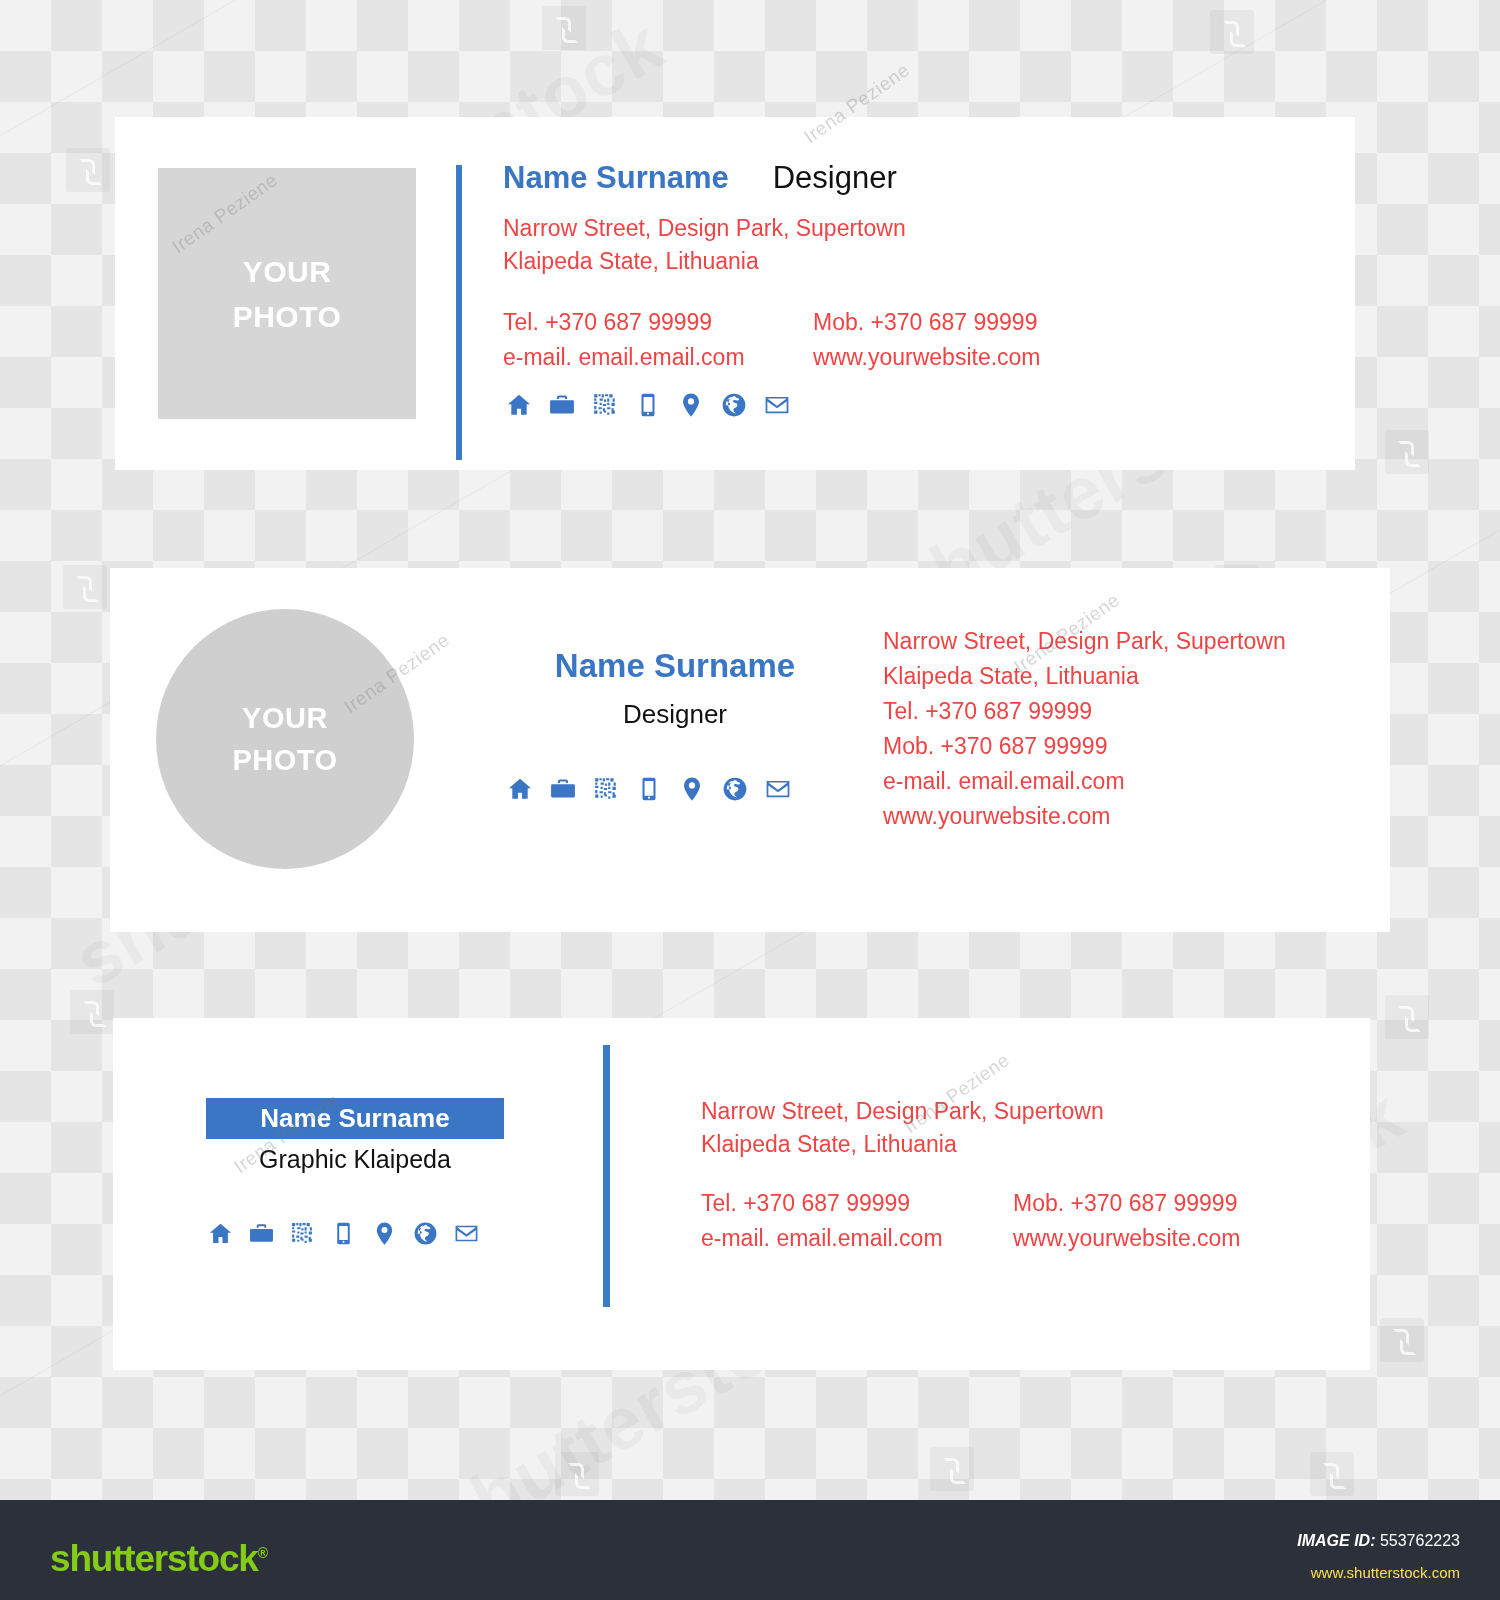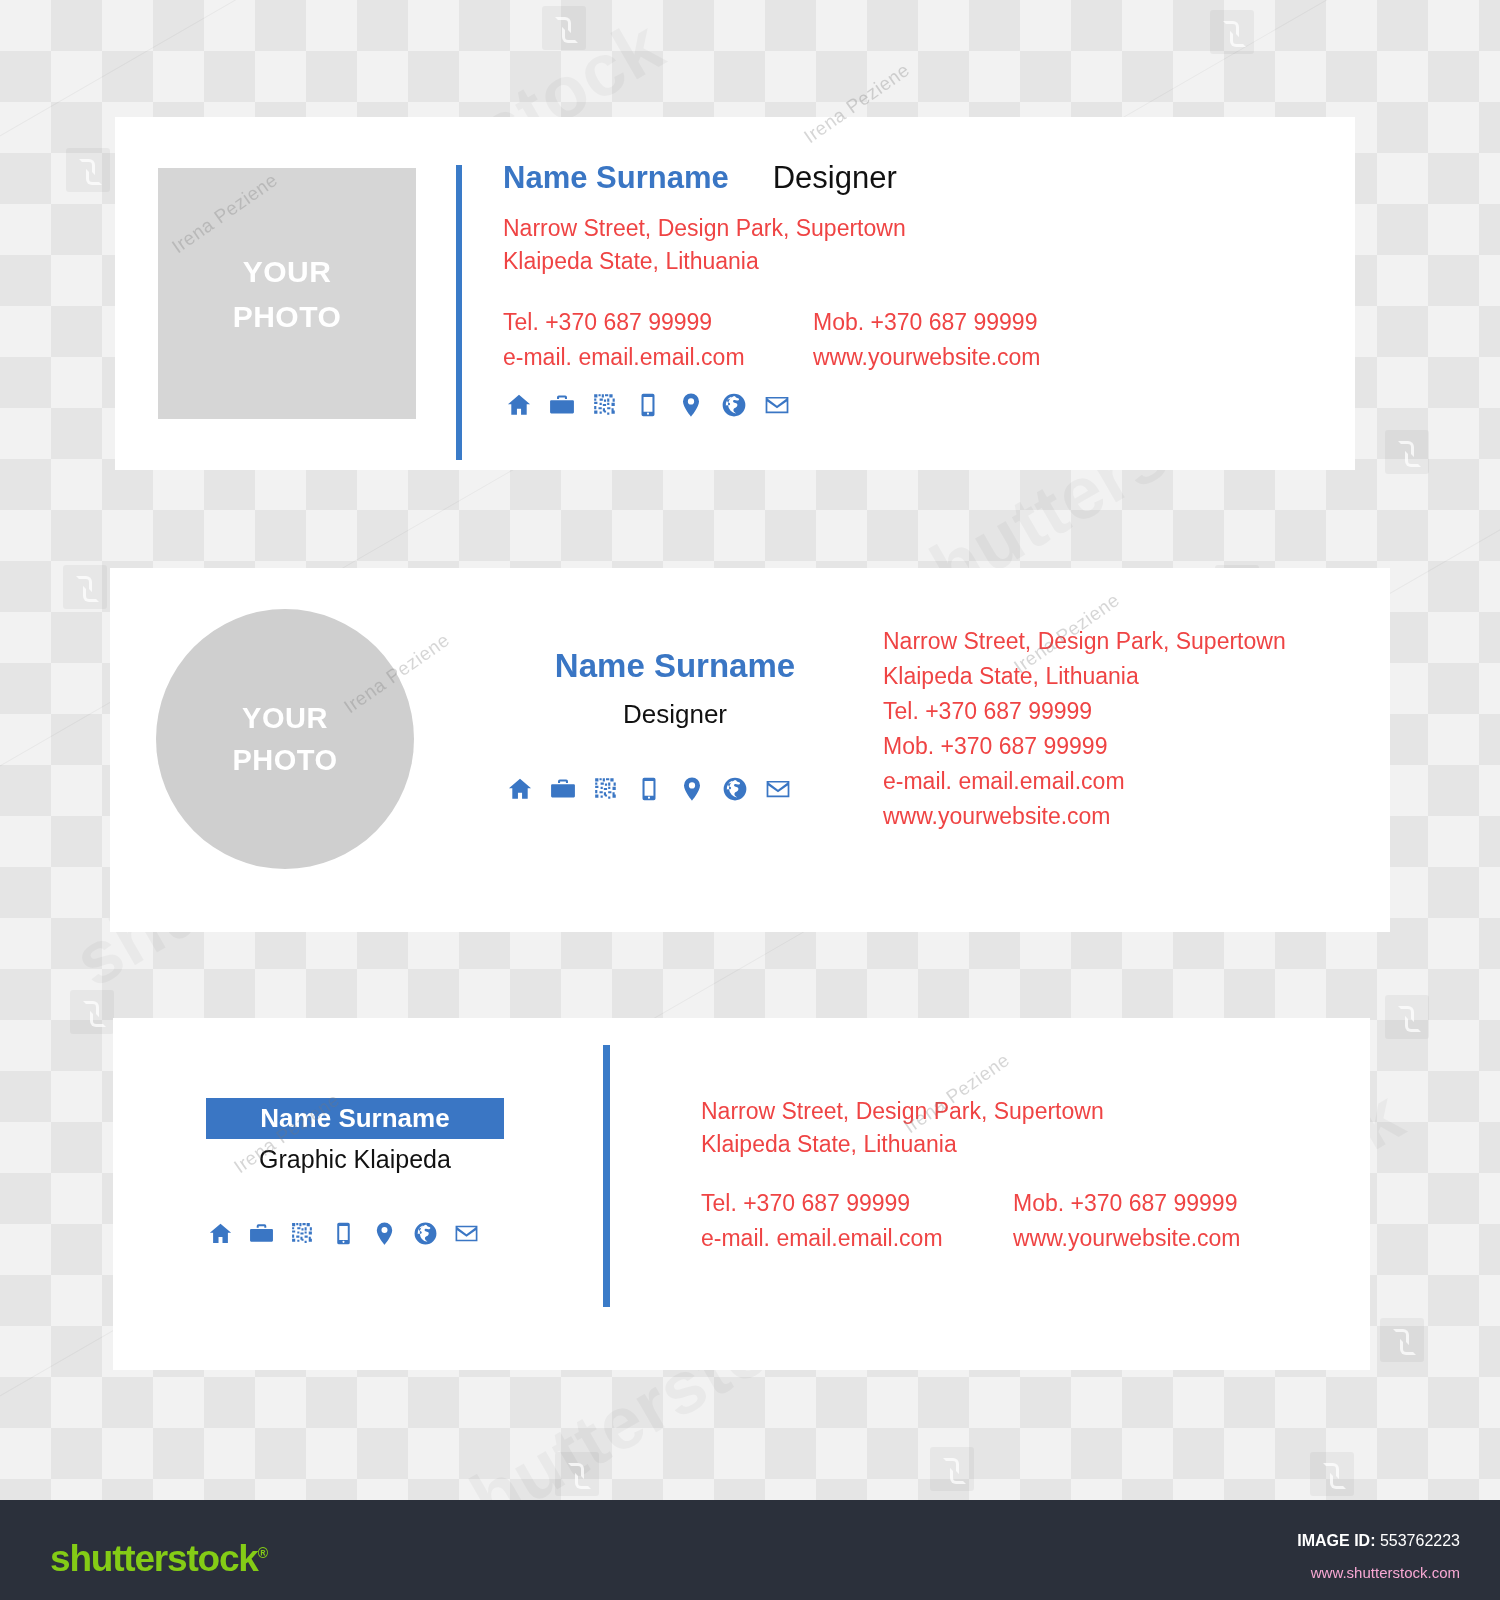--- a/index.html
+++ b/index.html
@@ -204,23 +204,23 @@
     letter-spacing: -1.2px;
   }
   .ss-logo sup { font-size: 14px; vertical-align: super; letter-spacing: 0; }
   .ss-meta {
     position: absolute;
     right: 40px; top: 32px;
     text-align: right;
     color: #ffffff;
   }
   .ss-meta .idline { font-size: 16px; }
-  .ss-meta .idline b { font-weight: 700; }
+  .ss-meta .idline b { font-weight: 700; font-style: italic; }
   .ss-meta .idline .idnum { font-weight: 400; }
-  .ss-meta .url { font-size: 15px; color: #f9a8d4; margin-top: 14px; }
+  .ss-meta .url { font-size: 15px; color: #fde047; margin-top: 14px; }
 </style>
 </head>
 <body>
 
 <div class="stage">
 
   <div class="checker"></div>
 
   <div class="wm-big" style="left:240px;  top:230px;">shutterstock</div>
   <div class="wm-big" style="left:880px;  top:560px;">shutterstock</div>

